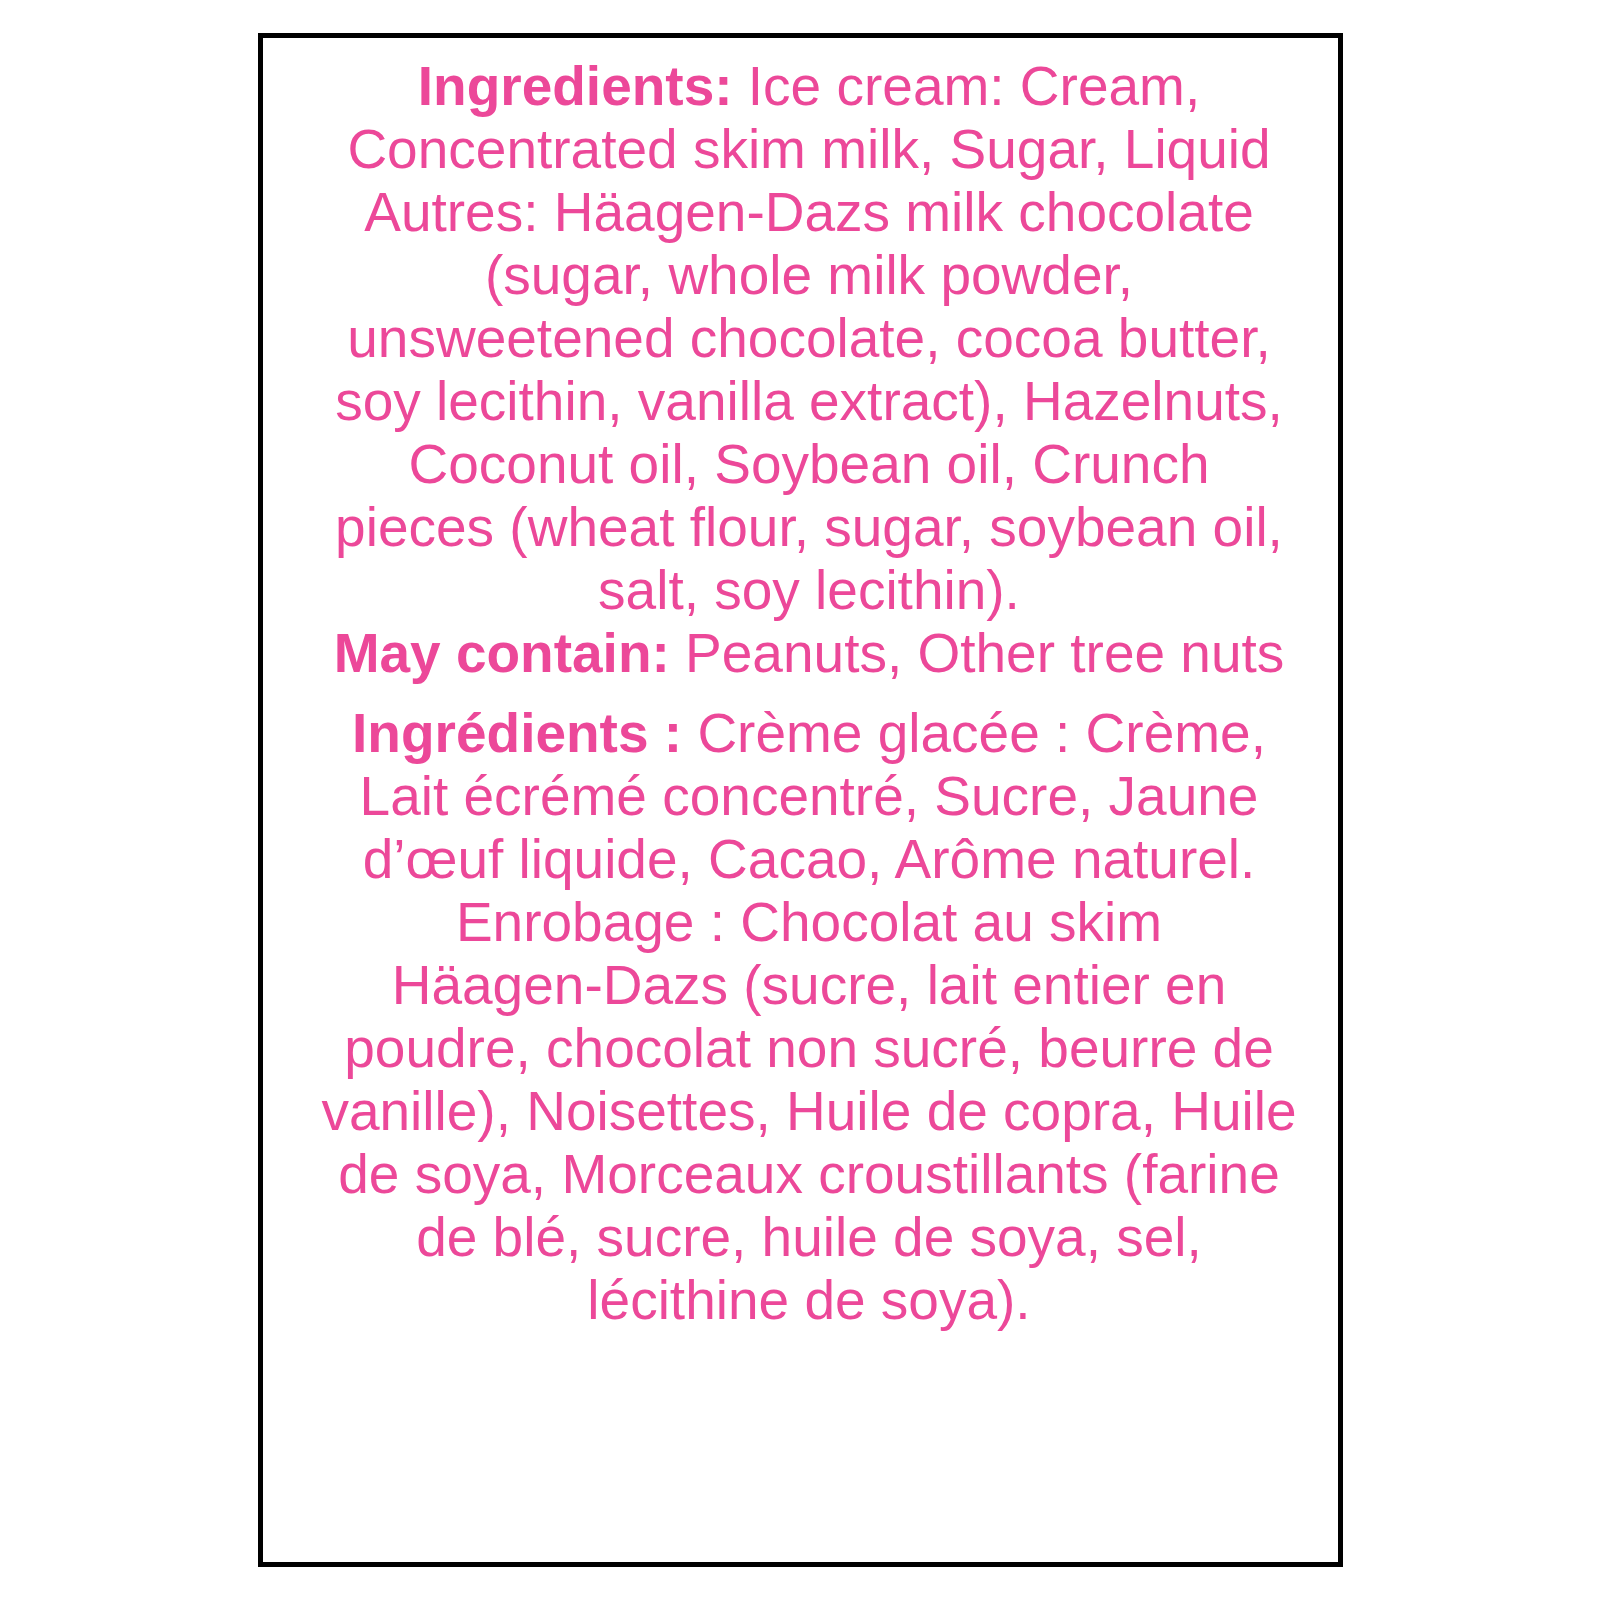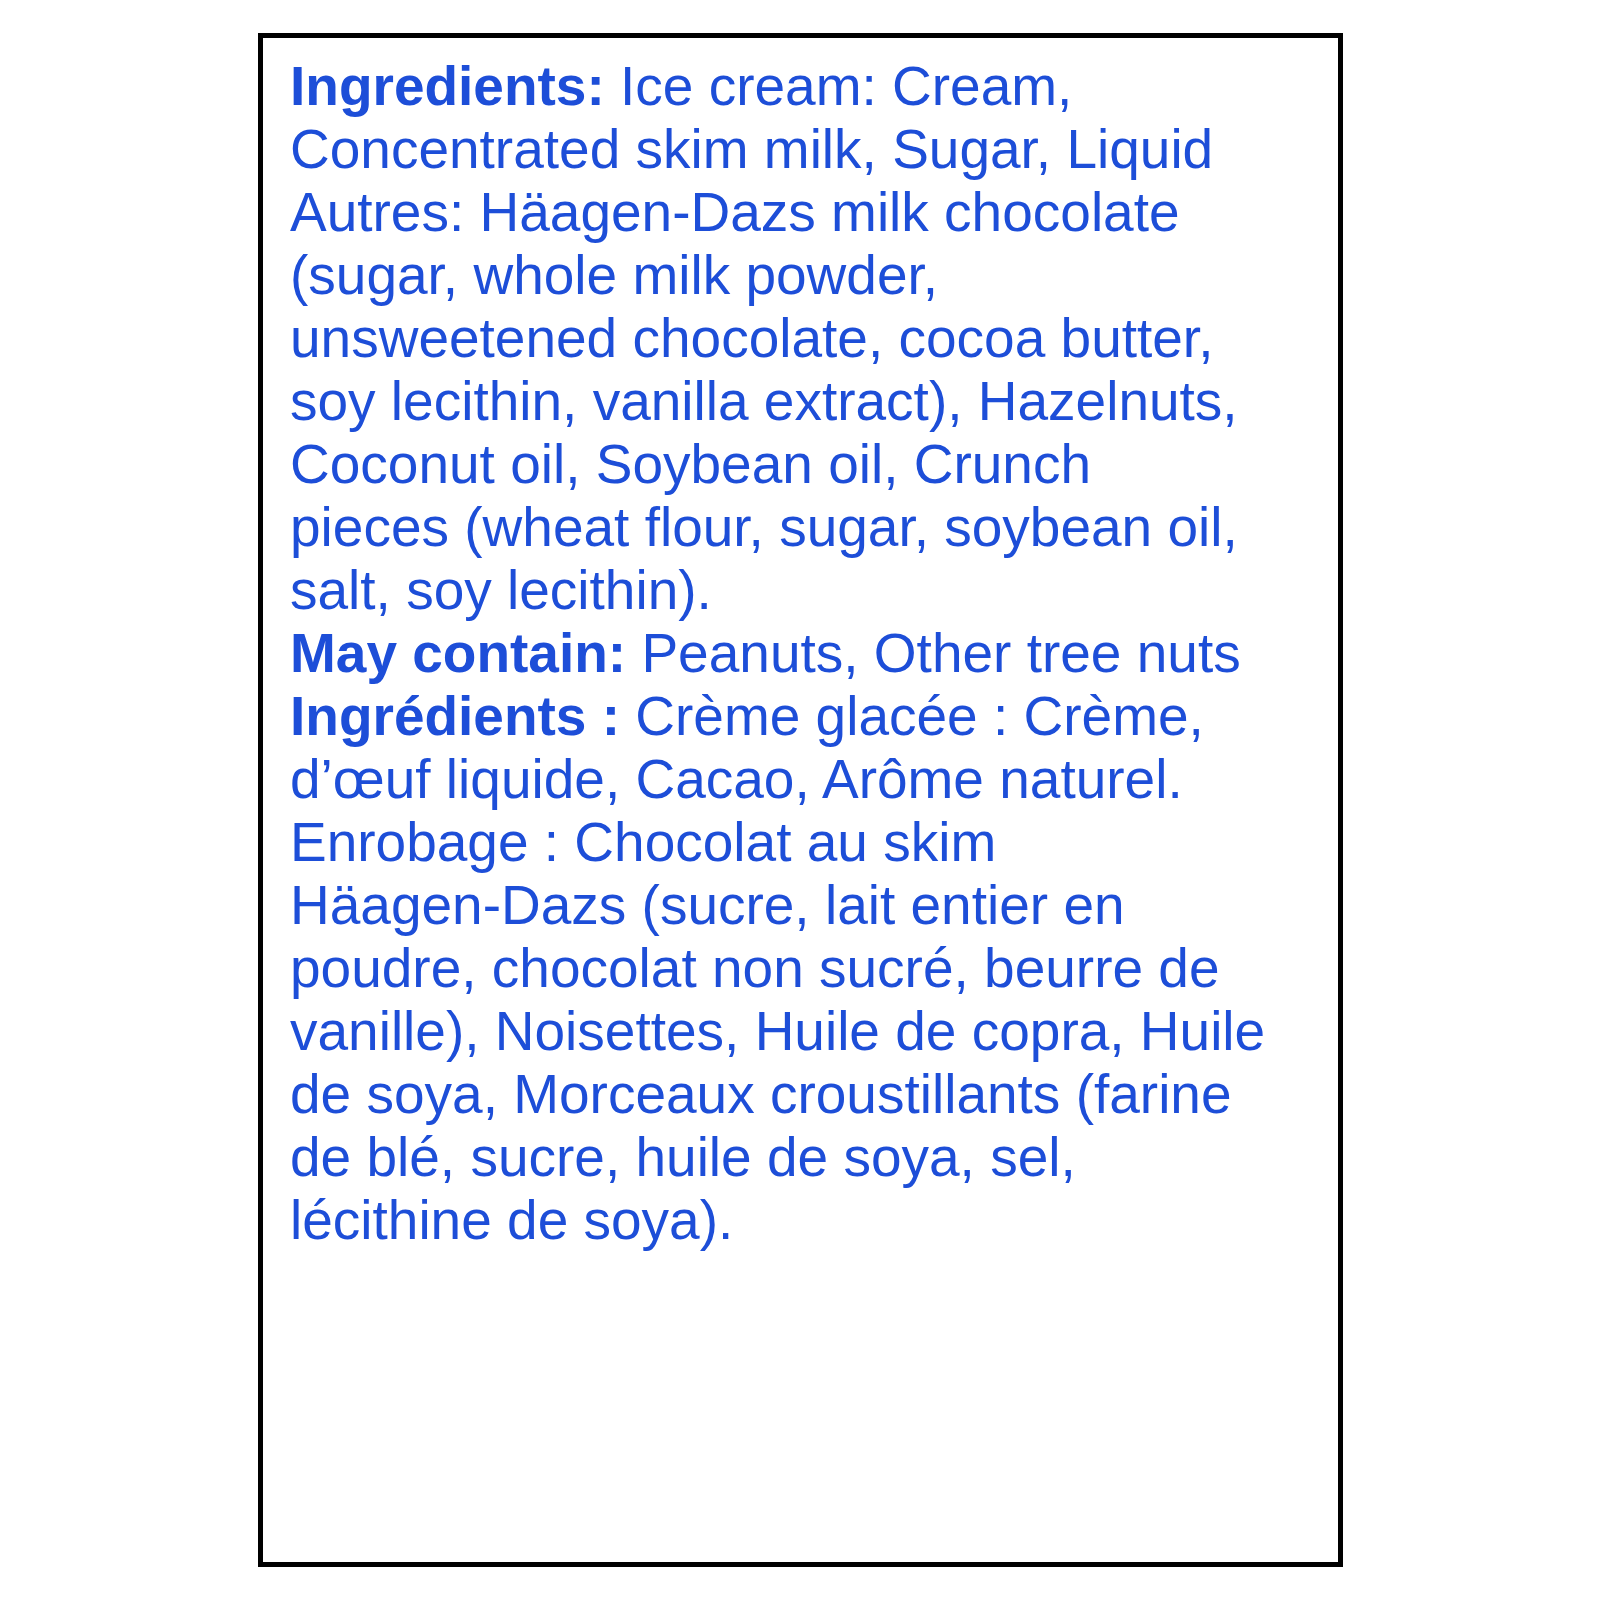--- a/index.html
+++ b/index.html
@@ -22,26 +22,28 @@
     height: 1534px;
     box-sizing: border-box;
     border: 5px solid #000000;
     background: #ffffff;
     overflow: hidden;
   }
   .label-text {
     padding: 17px 10px 0 27px;
     font-size: 55px;
     line-height: 63px;
-    color: #1d4ed8;
+    color: #ec4899;
+    text-align: center;
   }
   .line {
     white-space: nowrap;
   }
   .line.gap {
+    margin-top: 17px;
   }
   .seg.bold {
     font-weight: bold;
   }
 </style>
 </head>
 <body>
 
 <div class="label-box">
   <div class="label-text">
@@ -49,20 +51,21 @@
       <div class="line"><span class="seg">Concentrated skim milk, Sugar, Liquid</span></div>
       <div class="line"><span class="seg">Autres: Häagen-Dazs milk chocolate</span></div>
       <div class="line"><span class="seg">(sugar, whole milk powder,</span></div>
       <div class="line"><span class="seg">unsweetened chocolate, cocoa butter,</span></div>
       <div class="line"><span class="seg">soy lecithin, vanilla extract), Hazelnuts,</span></div>
       <div class="line"><span class="seg">Coconut oil, Soybean oil, Crunch</span></div>
       <div class="line"><span class="seg">pieces (wheat flour, sugar, soybean oil,</span></div>
       <div class="line"><span class="seg">salt, soy lecithin).</span></div>
       <div class="line"><span class="seg bold">May contain:</span><span class="seg"> Peanuts, Other tree nuts</span></div>
       <div class="line gap"><span class="seg bold">Ingrédients :</span><span class="seg"> Crème glacée : Crème,</span></div>
+      <div class="line"><span class="seg">Lait écrémé concentré, Sucre, Jaune</span></div>
       <div class="line"><span class="seg">d’œuf liquide, Cacao, Arôme naturel.</span></div>
       <div class="line"><span class="seg">Enrobage : Chocolat au skim</span></div>
       <div class="line"><span class="seg">Häagen-Dazs (sucre, lait entier en</span></div>
       <div class="line"><span class="seg">poudre, chocolat non sucré, beurre de</span></div>
       <div class="line"><span class="seg">vanille), Noisettes, Huile de copra, Huile</span></div>
       <div class="line"><span class="seg">de soya, Morceaux croustillants (farine</span></div>
       <div class="line"><span class="seg">de blé, sucre, huile de soya, sel,</span></div>
       <div class="line"><span class="seg">lécithine de soya).</span></div>
     </div>
 </div>

